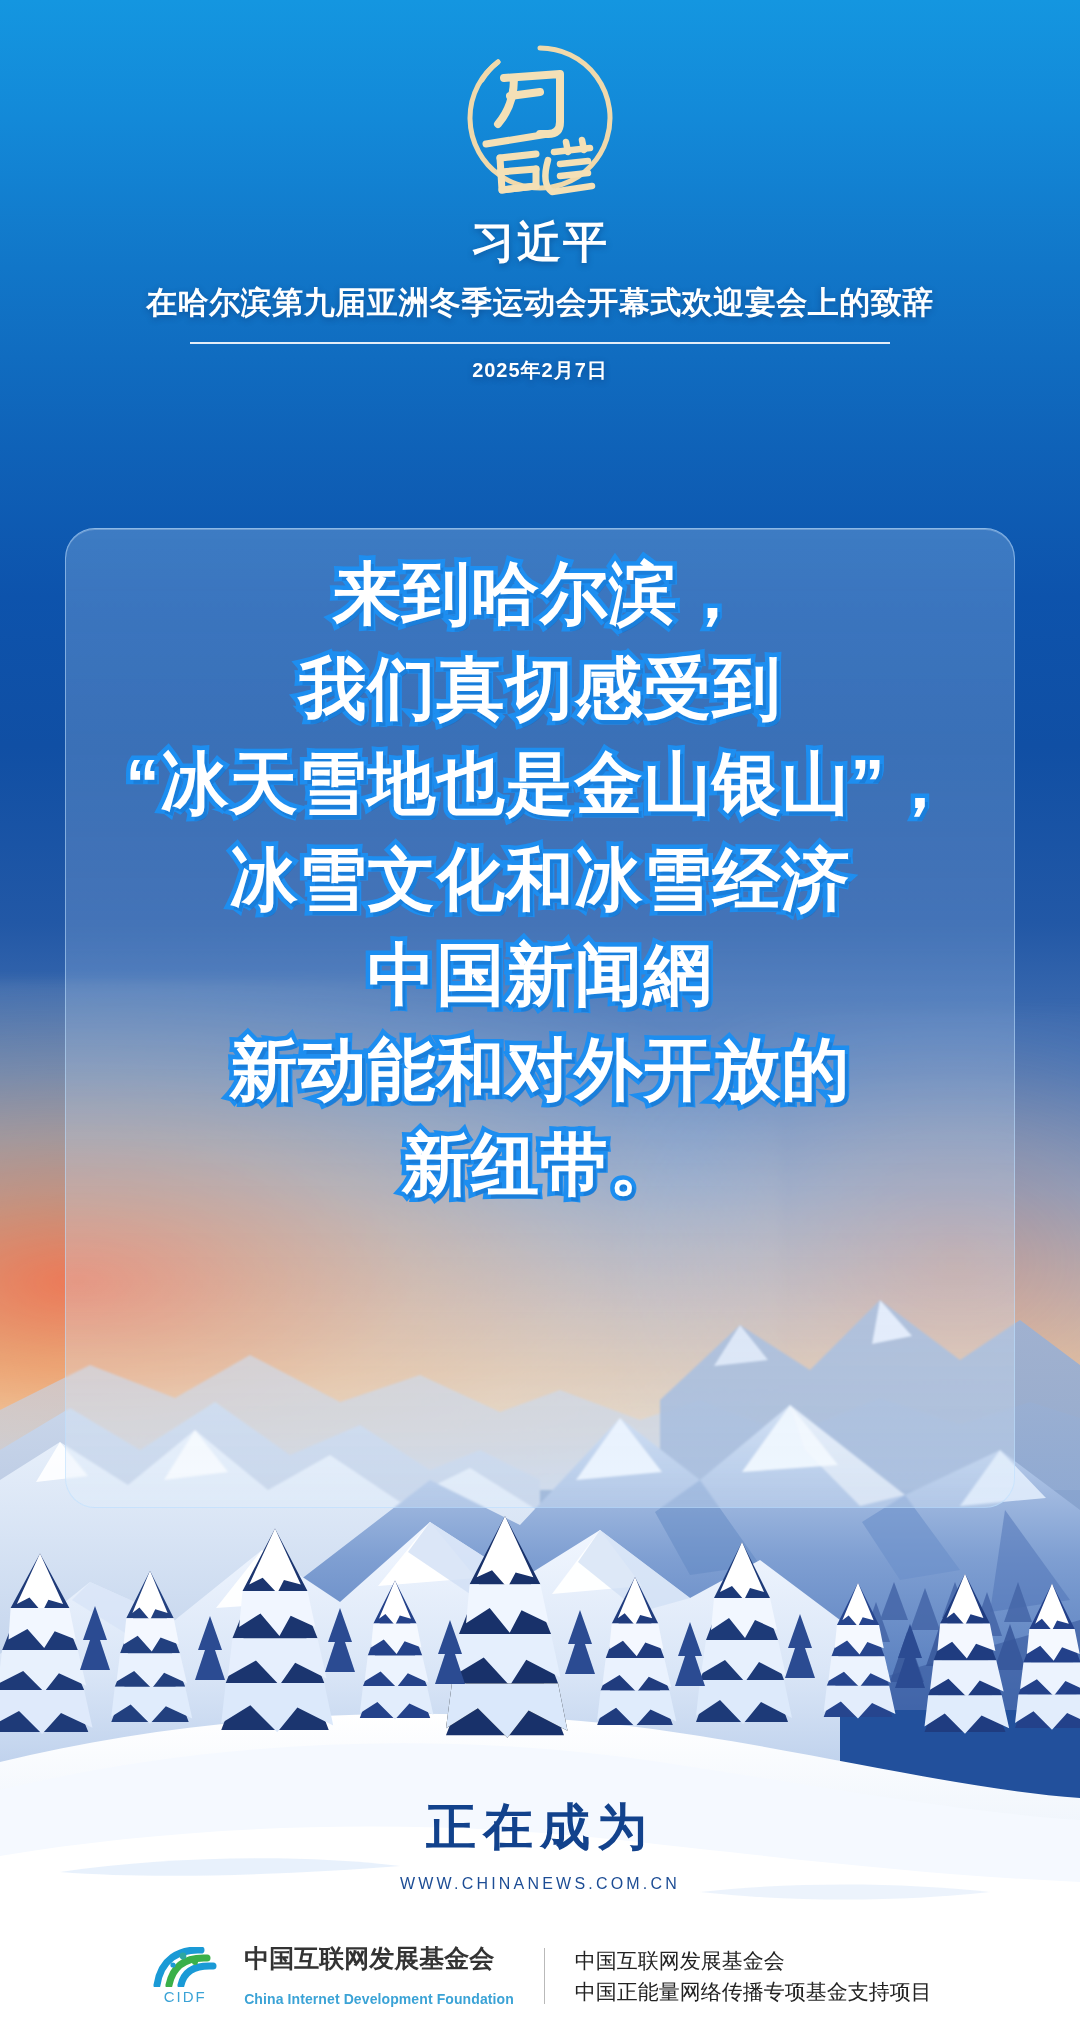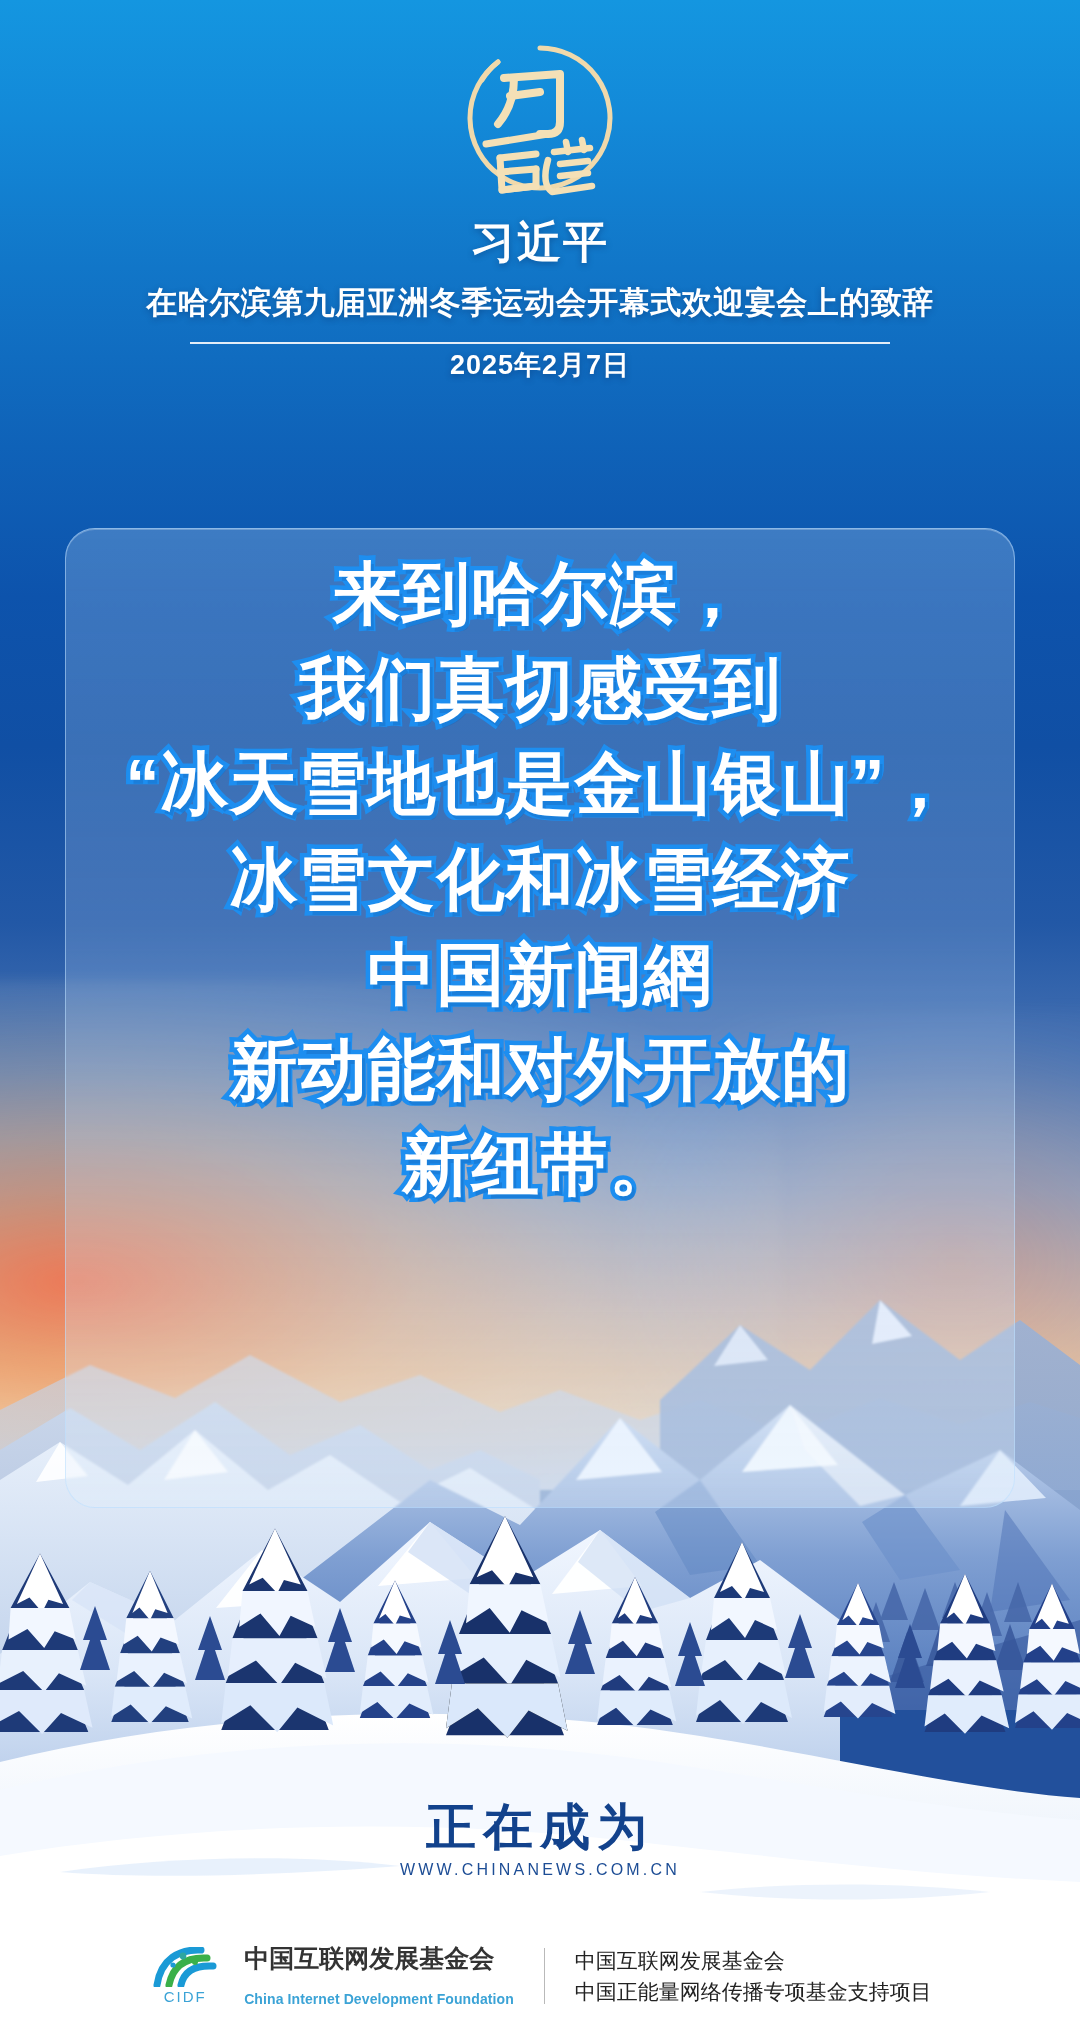--- a/index.html
+++ b/index.html
@@ -81,22 +81,22 @@
   .hdr-sub {
     font-size:31px; font-weight:bold; letter-spacing:0.5px;
     margin-top:14px; line-height:1.3;
     text-shadow:0 2px 6px rgba(0,30,80,.35);
   }
   .hdr-rule {
     width:700px; height:2px; margin:19px auto 0;
     background:rgba(255,255,255,.88);
   }
   .hdr-date {
-    font-size:27px; font-weight:bold; letter-spacing:1px;
-    margin-top:3px;
+    font-size:20px; font-weight:bold; letter-spacing:1px;
+    margin-top:13px;
     text-shadow:0 2px 6px rgba(0,30,80,.35);
   }
 
   
   .card {
     position:absolute; left:65px; top:528px;
     width:950px; height:980px;
     border-radius:30px;
     background:linear-gradient(180deg,
       rgba(198,222,248,0.26) 0%,
@@ -132,21 +132,21 @@
     position:absolute; left:0; top:1800px; width:1080px;
     text-align:center;
   }
   .cnews-word {
     font-family:"Liberation Serif","DejaVu Serif",serif;
     font-size:50px; font-weight:bold; color:#12428c;
     letter-spacing:7px; line-height:1.08;
   }
   .cnews-url {
     font-size:16px; color:#1d4d95; letter-spacing:3.2px;
-    margin-top:7px; font-weight:normal;
+    margin-top:21px; font-weight:normal;
   }
 
   
   .footer {
     position:absolute; left:0; bottom:0; width:1080px; height:92px;
     background:#ffffff;
     display:flex; align-items:center; justify-content:center;
   }
   .footer-inner { display:flex; align-items:center; gap:22px; }
   .cidf-mark { display:flex; flex-direction:column; align-items:center; width:74px; }

